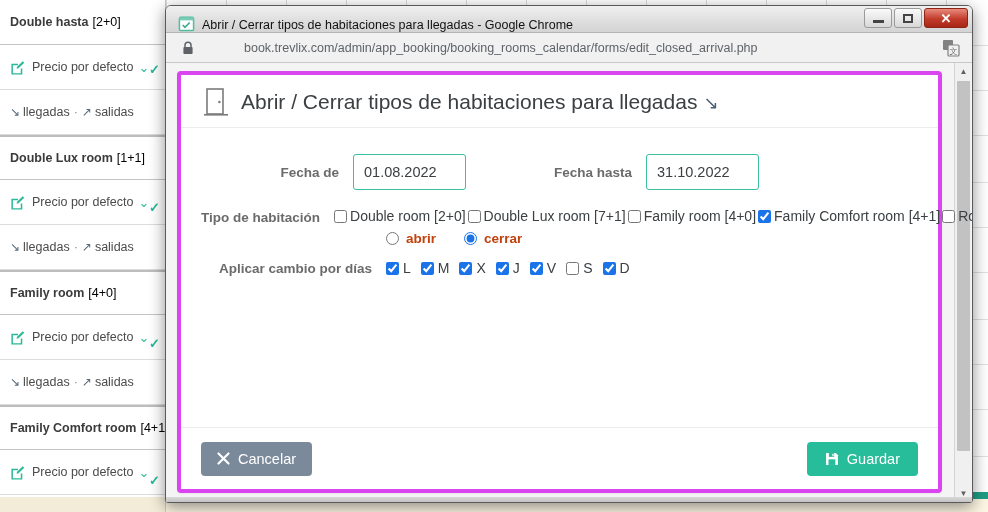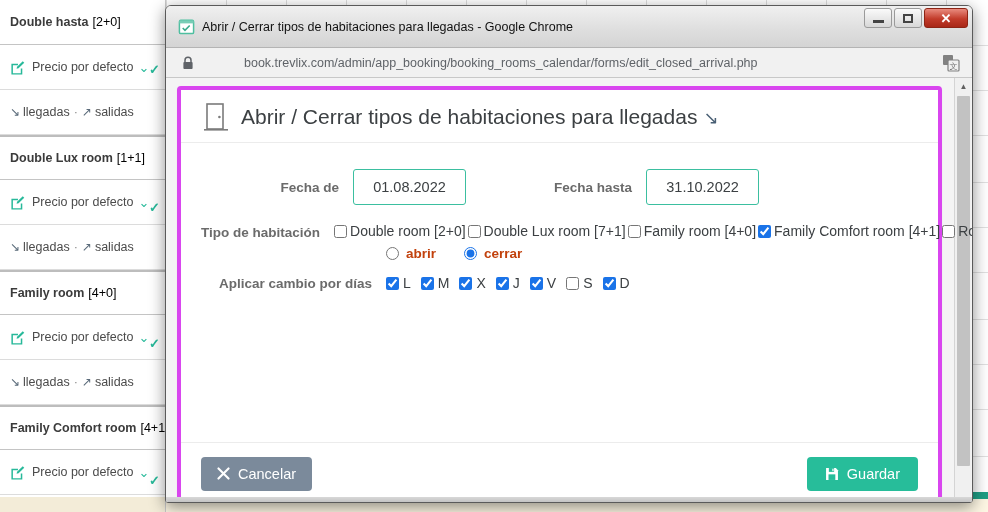--- a/index.html
+++ b/index.html
@@ -59,23 +59,23 @@
   
   .win {
     position: absolute; left: 165px; top: 5px; width: 808px; height: 498px;
     background: linear-gradient(#e8e8e8, #dcdcdc);
     border: 1px solid #5a5a5a;
     border-radius: 6px 6px 3px 3px;
     box-shadow: 0 4px 16px rgba(0,0,0,0.45), 0 0 0 1px rgba(255,255,255,0.6) inset;
     overflow: hidden;
   }
   .titlebar {
-    position: relative; height: 42px;
+    position: relative; height: 27px;
     background: linear-gradient(#f0f0f0, #dfdfdf 55%, #d4d4d4);
-    display: flex; align-items: center; padding: 0 6px;
+    display: flex; align-items: flex-end; padding: 0 6px;
     border-bottom: 1px solid #b4b4b4;
   }
   .fav {
     width: 17px; height: 17px; margin: 0 7px 0 6px; flex: 0 0 auto;
   }
   .title-text {
     font-size: 12.5px; color: #111; white-space: nowrap; overflow: hidden;
   }
   .win-btns { position: absolute; right: 4px; top: 2px; display: flex; gap: 2px; }
   .wb {
@@ -145,21 +145,20 @@
     white-space: nowrap;
   }
   .lbl.w-date { width: 152px; padding-right: 14px; }
   .lbl.w-main { width: 185px; padding-right: 14px; }
 
   .date-input {
     width: 113px; height: 36px; border: 1px solid #3bbfa0; border-radius: 3px;
     background: #fff; font-size: 14.5px; color: #3c4043;
     padding: 0 10px; font-family: "Liberation Sans", sans-serif;
     outline: none;
-    text-align: center;
   }
   .gap { width: 88px; }
 
   .cb-list { display: flex; flex-direction: row; gap: 2px; }
   .cb-item { display: flex; align-items: center; font-size: 14px; color: #3c4043; }
   .cb-item .lbltxt { margin-left: 3px; white-space: nowrap; }
 
   input[type=checkbox], input[type=radio] {
     width: 13px; height: 13px; margin: 0; flex: 0 0 auto;
     accent-color: #1a73e8; cursor: pointer;

